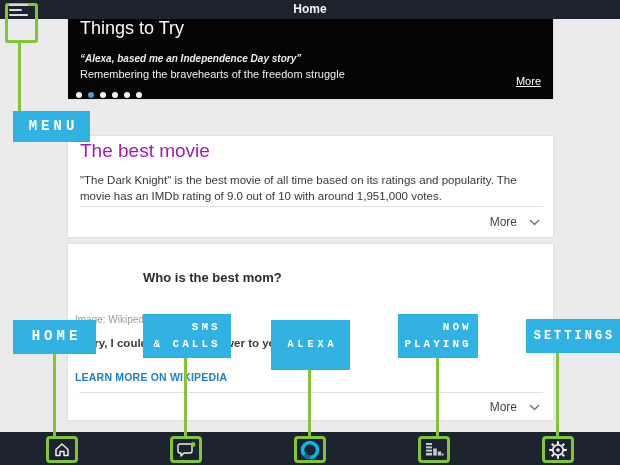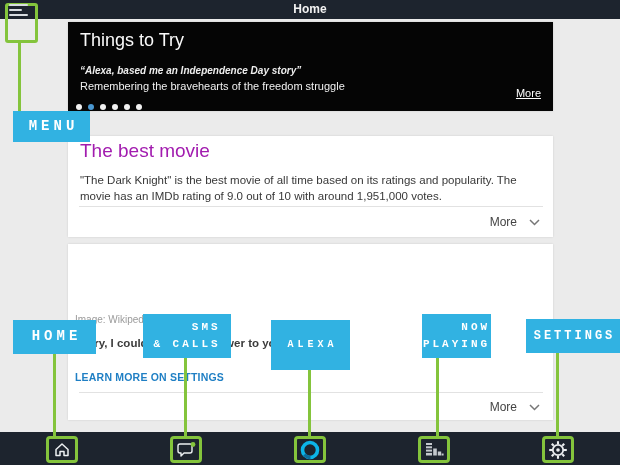--- a/index.html
+++ b/index.html
@@ -13,21 +13,21 @@
   .topbar-title{position:absolute;left:0;right:0;top:2px;text-align:center;color:#f2f2f2;
     font-size:12px;font-weight:bold;}
   .hamburger{position:absolute;left:9px;top:4px;width:22px;height:14px;cursor:pointer;z-index:40;}
   .hamburger i{display:block;height:2.4px;background:#d8dce0;margin-bottom:2.6px;border-radius:1px;}
   .hamburger i:nth-child(1){width:19px;}
   .hamburger i:nth-child(2){width:13px;}
   .hamburger i:nth-child(3){width:19px;}
   
   .card{position:absolute;left:68px;width:485px;background:#fff;box-shadow:0 0 2px rgba(0,0,0,.12);}
   .card-dark{background:#050505;}
-  .things{top:22px;height:89px;text-align:right;}
+  .things{top:10px;height:89px;text-align:right;}
   .things-title{position:absolute;left:12px;top:8px;color:#fafafa;font-size:18px;font-weight:300;}
   .things-quote{position:absolute;left:12px;top:43px;color:#ededed;font-size:10px;font-style:italic;font-weight:bold;}
   .things-sub{position:absolute;left:12px;top:58px;color:#f0f0f0;font-size:11px;}
   .things-more{position:absolute;right:12px;top:65px;color:#fff;font-size:11px;text-decoration:underline;cursor:pointer;}
   .dots{position:absolute;left:8px;top:82px;display:flex;gap:6px;}
   .dot{width:6px;height:6px;border-radius:50%;background:#f2f2f2;cursor:pointer;}
   .movie{top:136px;height:101px;}
   .card-h{position:absolute;left:12px;top:4px;color:#a21caf;font-size:19px;font-weight:300;}
   .movie-body{position:absolute;left:12px;right:14px;top:36px;color:#383838;font-size:11.5px;line-height:1.4;}
   .divider{position:absolute;left:11px;right:10px;height:1px;background:#e2e2e2;}
@@ -48,21 +48,21 @@
   .ann-box{position:absolute;left:5px;top:3px;width:33px;height:40px;box-sizing:border-box;
     border:3px solid #84c43c;border-radius:3px;z-index:35;}
   .ann-label{position:absolute;z-index:30;background:#31b2e2;color:#fff;
     font-family:"Liberation Mono",monospace;font-weight:bold;text-align:right;
     display:flex;align-items:center;justify-content:center;white-space:pre-line;
     letter-spacing:4px;text-indent:4px;line-height:1.55;}
   .lab-menu{left:13px;top:111px;width:77px;height:31px;font-size:14px;}
   .lab-home{left:13px;top:320px;width:83px;height:34px;font-size:14px;}
   .lab-sms{left:143px;top:314px;width:88px;height:44px;font-size:11px;letter-spacing:3px;text-indent:3px;}
   .lab-alexa{left:271px;top:320px;width:79px;height:50px;font-size:10px;}
-  .lab-now{left:398px;top:314px;width:69px;height:44px;font-size:11px;letter-spacing:3px;text-indent:3px;margin-left:24px;}
+  .lab-now{left:398px;top:314px;width:80px;height:44px;font-size:11px;letter-spacing:3px;text-indent:3px;}
   .lab-settings{left:509px;top:319px;width:94px;height:34px;font-size:12px;letter-spacing:3px;text-indent:3px;margin-left:17px;}
 </style>
 </head>
 <body>
 
 <div id="screen">
 
   <div class="topbar">
     <div class="topbar-title">Home</div>
   </div>
@@ -94,23 +94,24 @@
     <div class="divider" style="bottom:30px;"></div>
     <div class="more-row" style="bottom:8px;">
       <span>More</span>
       <svg width="11" height="7">
         <polyline points="1,1 5.5,5.5 10,1" stroke="#777" stroke-width="1.5" fill="none"></polyline>
       </svg>
     </div>
   </div>
 
   <div class="card mom">
+    <div class="mom-q">Who is the best mom?</div>
     <div class="mom-attr">Image: Wikipedia</div>
     <div class="mom-ans">Sorry, I couldn't find an answer to your question.</div>
-    <div class="mom-link">LEARN MORE ON SETTINGS</div>
+    <div class="mom-link">LEARN MORE ON WIKIPEDIA</div>
     <div class="divider" style="bottom:27px;"></div>
     <div class="more-row" style="bottom:6px;">
       <span>More</span>
       <svg width="11" height="7">
         <polyline points="1,1 5.5,5.5 10,1" stroke="#777" stroke-width="1.5" fill="none"></polyline>
       </svg>
     </div>
   </div>
 
   <div class="navbar">

